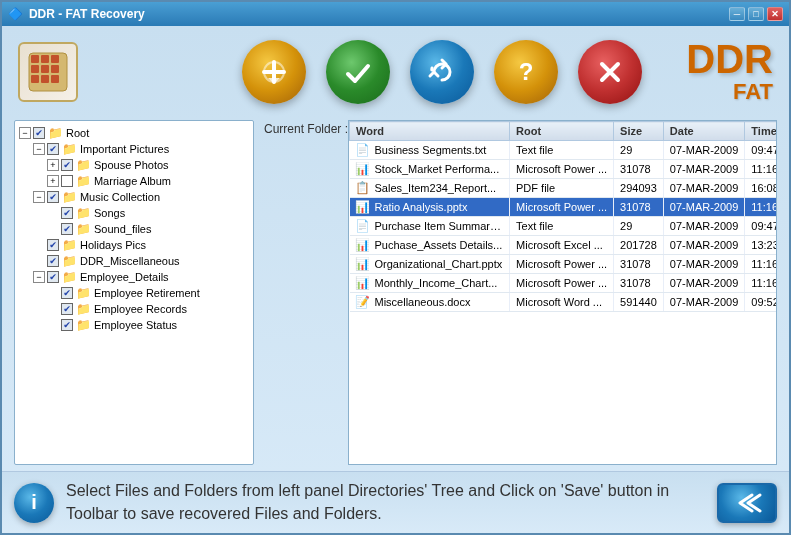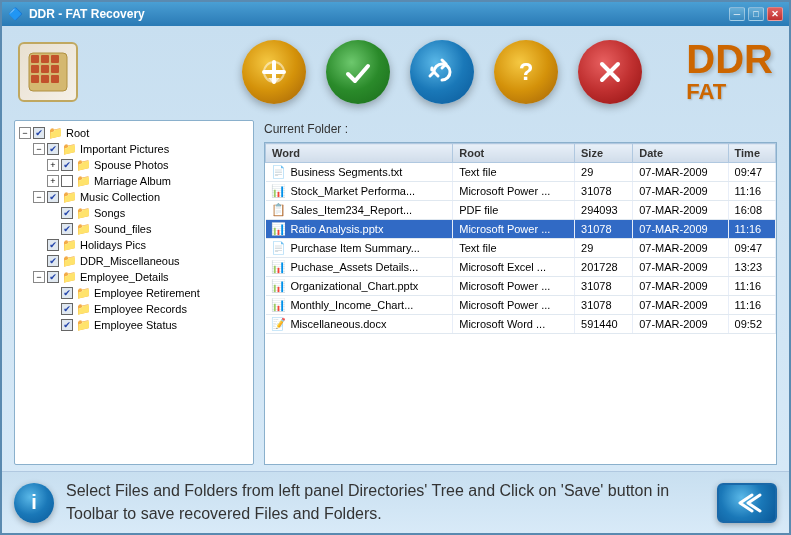--- a/index.html
+++ b/index.html
@@ -59,20 +59,21 @@
     }
     #logo-icon {
       width: 60px; height: 60px;
       background: linear-gradient(135deg, #e8e0d0, #f5f0e8);
       border: 2px solid #c0a860;
       border-radius: 6px;
       display: flex; align-items: center; justify-content: center;
       font-size: 28px;
     }
     #brand-name {
+      text-align: right;
     }
     #brand-ddr {
       font-size: 40px;
       font-weight: bold;
       color: #cc6600;
       text-shadow: 2px 2px 4px rgba(0,0,0,0.2);
       line-height: 1;
     }
     #brand-fat {
       font-size: 22px;
@@ -160,21 +161,21 @@
       flex-shrink: 0;
     }
     .tree-checkbox.checked { background: #e0e8f0; color: #2244aa; }
     .tree-folder-icon { margin-right: 3px; font-size: 12px; }
     .tree-label { font-size: 11px; color: #000; }
 
     
     #file-panel {
       flex: 1;
       display: flex;
-      flex-direction: column;
+      flex-direction: row;
       min-width: 0;
     }
     #current-folder-bar {
       font-size: 12px;
       color: #333;
       margin-bottom: 4px;
       padding: 2px 0;
     }
     #file-table-container {
       flex: 1;

